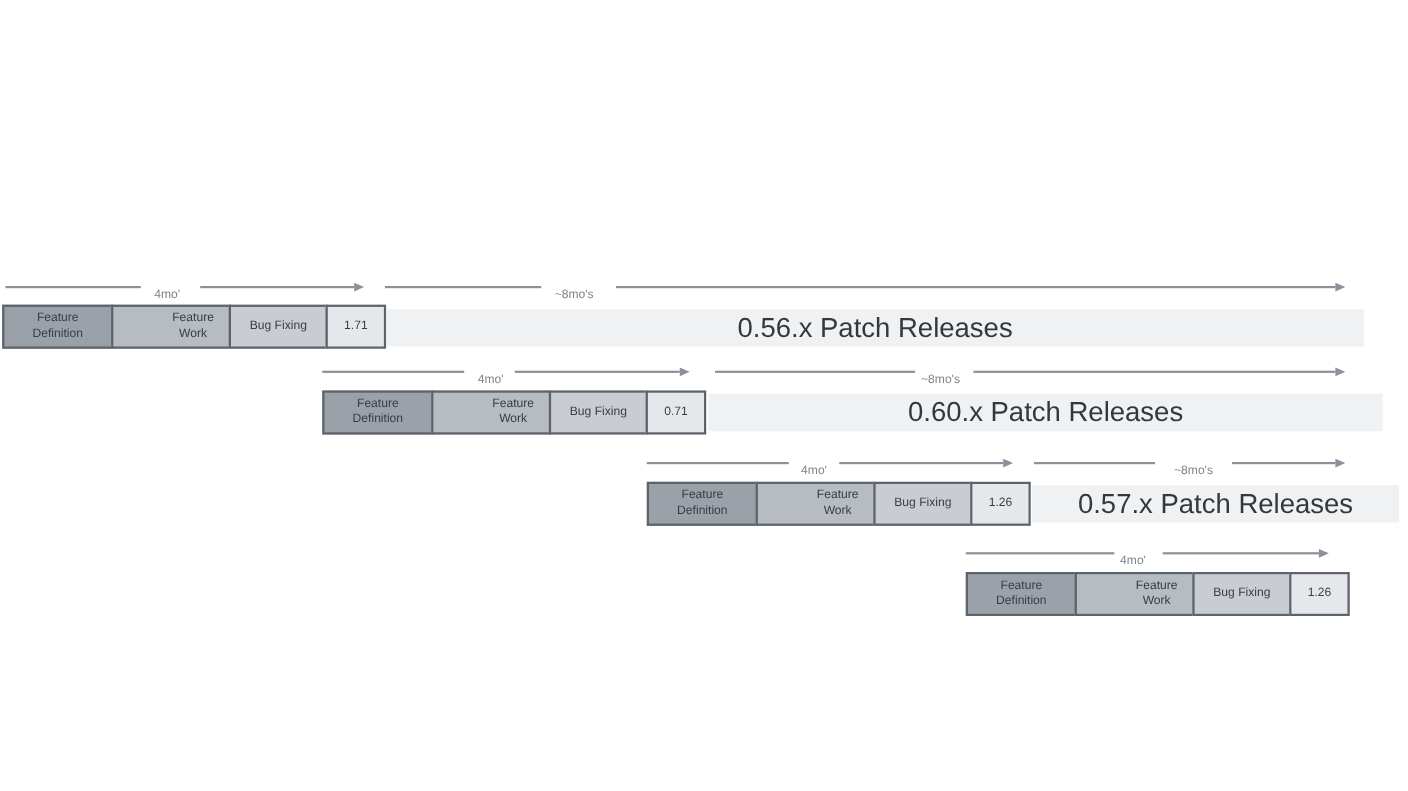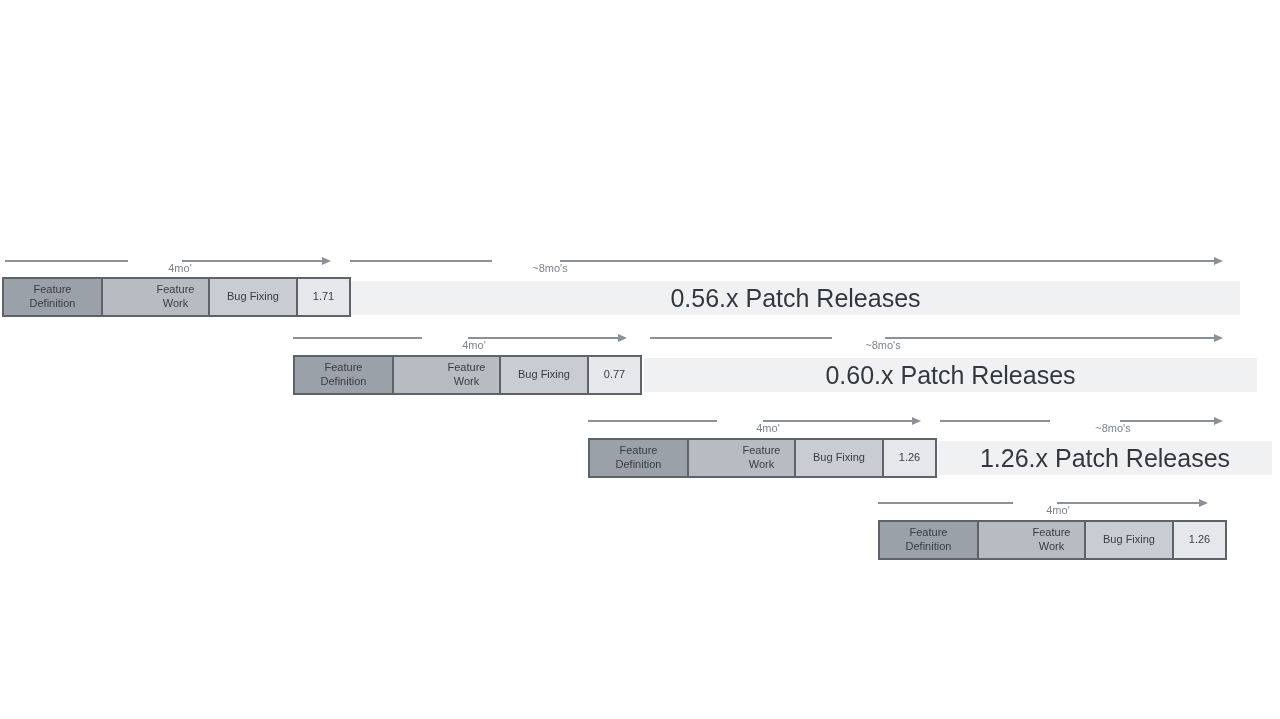--- a/index.html
+++ b/index.html
@@ -26,21 +26,20 @@
     border-left: 9px solid var(--arrow-color, #8b9199);
     border-top: 4px solid transparent;
     border-bottom: 4px solid transparent;
   }
   .tl-label {
     position: absolute;
     transform: translateX(-50%);
     font-size: 11px;
     color: var(--duration-label-color, #7d848b);
     white-space: nowrap;
-    margin-left: 28px;
   }
   
   .phase-row {
     position: absolute;
     display: flex;
     height: 40px;
   }
   .phase {
     box-sizing: border-box;
     height: 40px;
@@ -116,21 +115,21 @@
       <div class="phase fd">
           <span>Feature Definition</span>
         </div>
       <div class="phase fw">
           <span>Feature Work</span>
         </div>
       <div class="phase bf">
           <span>Bug Fixing</span>
         </div>
       <div class="phase ver">
-          <span>0.77</span>
+          <span>0.71</span>
         </div>
     </div>
     <div class="patch-bar" style="left:644px;top:358px;width:613px">
       <span>0.60.x Patch Releases</span>
     </div>
   </section>
 
   <section>
     <div class="tl-line" style="left:588px;top:420px;width:129px"></div>
     <span class="tl-label" style="left:740px;top:422px">4mo'</span>
@@ -146,21 +145,21 @@
           <span>Feature Work</span>
         </div>
       <div class="phase bf">
           <span>Bug Fixing</span>
         </div>
       <div class="phase ver">
           <span>1.26</span>
         </div>
     </div>
     <div class="patch-bar" style="left:938px;top:441px;width:334px">
-      <span>1.26.x Patch Releases</span>
+      <span>0.57.x Patch Releases</span>
     </div>
   </section>
 
   <section>
     <div class="tl-line" style="left:878px;top:502px;width:135px"></div>
     <span class="tl-label" style="left:1030px;top:504px">4mo'</span>
     <div class="tl-line head" style="left:1057px;top:502px;width:142px"></div>
     <div class="phase-row" style="left:878px;top:520px">
       <div class="phase fd">
           <span>Feature Definition</span>

